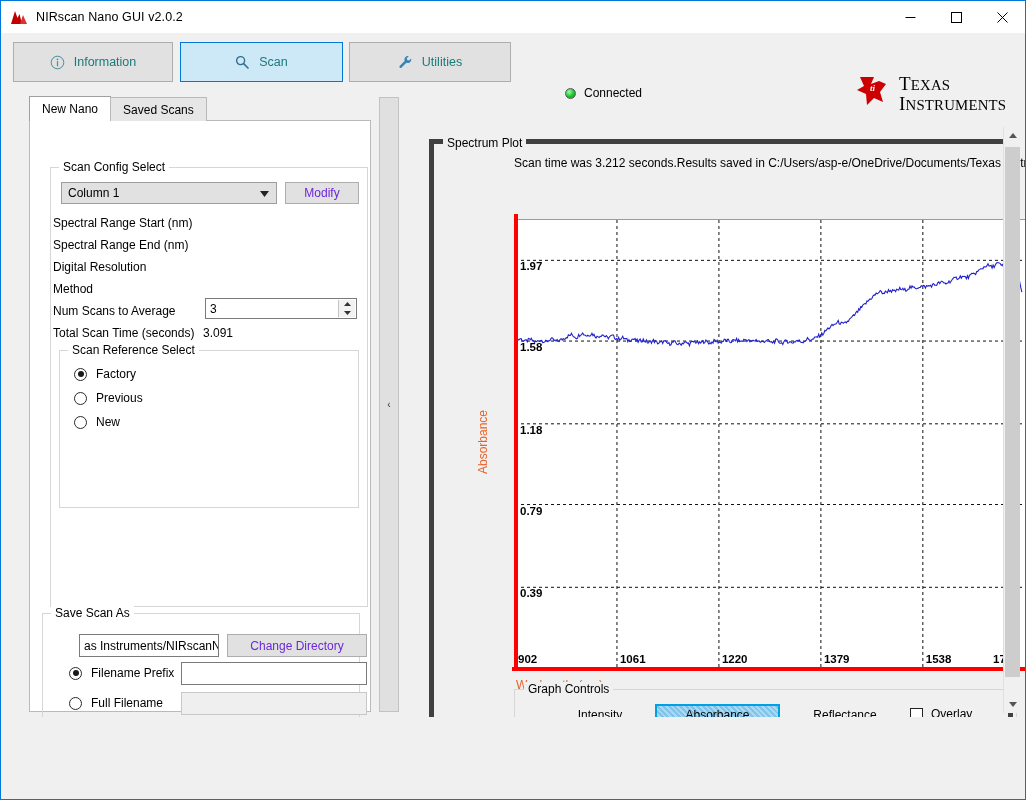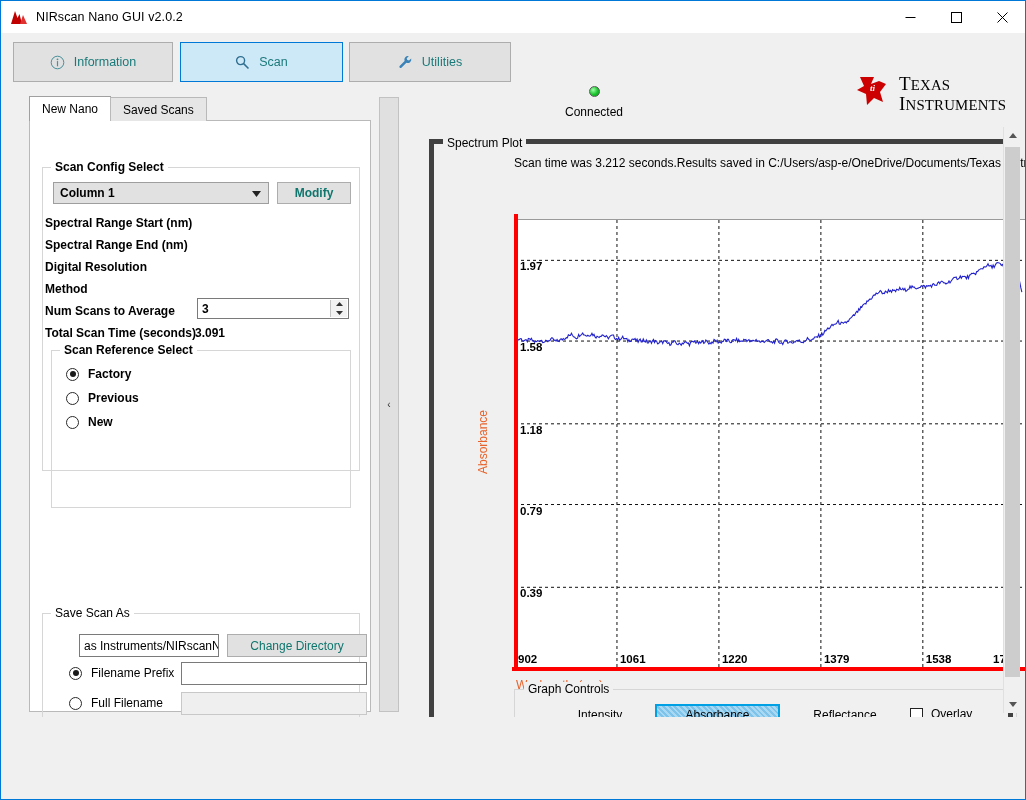--- a/index.html
+++ b/index.html
@@ -56,21 +56,21 @@
   .navbtn.active { background: #cde8f7; border: 1px solid #0078d7; }
   #nav-information { left: 12px; width: 160px; }
   #nav-scan { left: 179px; width: 163px; }
   #nav-utilities { left: 348px; width: 162px; }
   .navbtn .nicon { width: 15px; height: 15px; display:inline-block; position: relative; }
 
   
   .conn {
     position: absolute; left: 564px; top: 53px;
     display: flex; align-items: center; gap: 8px;
-    font-size: 12px; color: #000; flex-direction: column;
+    font-size: 12px; color: #000;
   }
   .led {
     width: 11px; height: 11px; border-radius: 50%;
     border: 1px solid #5a5a5a;
     display: inline-block; flex: 0 0 auto;
   }
   .led.green { background: radial-gradient(circle at 35% 32%, #9fffa8 0%, #19c42b 55%, #0e9c1f 100%); }
 
   
   .nirlogo { position: absolute; left: 683px; top: 38px; width: 110px; height: 48px; }
@@ -104,34 +104,34 @@
   }
 
   .group {
     position: absolute; border: 1px solid #d6d6d6; background: transparent;
   }
   .group > .glabel {
     position: absolute; top: -8px; left: 8px; background: #ffffff;
     padding: 0 4px; font-size: 12px; color: #000;
   }
 
-  #grp-config { left: 12px; top: 46px; width: 318px; height: 304px; font-weight: bold; }
+  #grp-config { left: 20px; top: 46px; width: 318px; height: 440px; }
   #grp-ref    { left: 24px; top: 164px; width: 294px; height: 158px; }
   #grp-save   { left: 12px; top: 492px; width: 318px; height: 118px; }
 
   .combo {
     position: absolute; background: #e1e1e1; border: 1px solid #9e9e9e;
     display: flex; align-items: center; font-size: 12px; color: #000; padding-left: 6px;
   }
   .combo .arrow { position: absolute; right: 7px; top: 50%; transform: translateY(-50%); }
 
   .btn {
     position: absolute; background: #e1e1e1; border: 1px solid #adadad;
     display: flex; align-items: center; justify-content: center;
-    font-size: 12px; color: #0f766e;
+    font-size: 12px; color: #6d28d9;
   }
   .lbl { position: absolute; font-size: 12px; color: #000; white-space: nowrap; }
   .txtin {
     position: absolute; background: #ffffff; border: 1px solid #7a7a7a;
     font-size: 12px; color: #000; display: flex; align-items: center; padding-left: 4px;
     overflow: hidden; white-space: nowrap;
   }
   .txtin.disabled { background: #efefef; border-color: #c8c8c8; color: #7a7a7a; }
   .spin {
     position: absolute; right: 1px; top: 1px; bottom: 1px; width: 17px;

